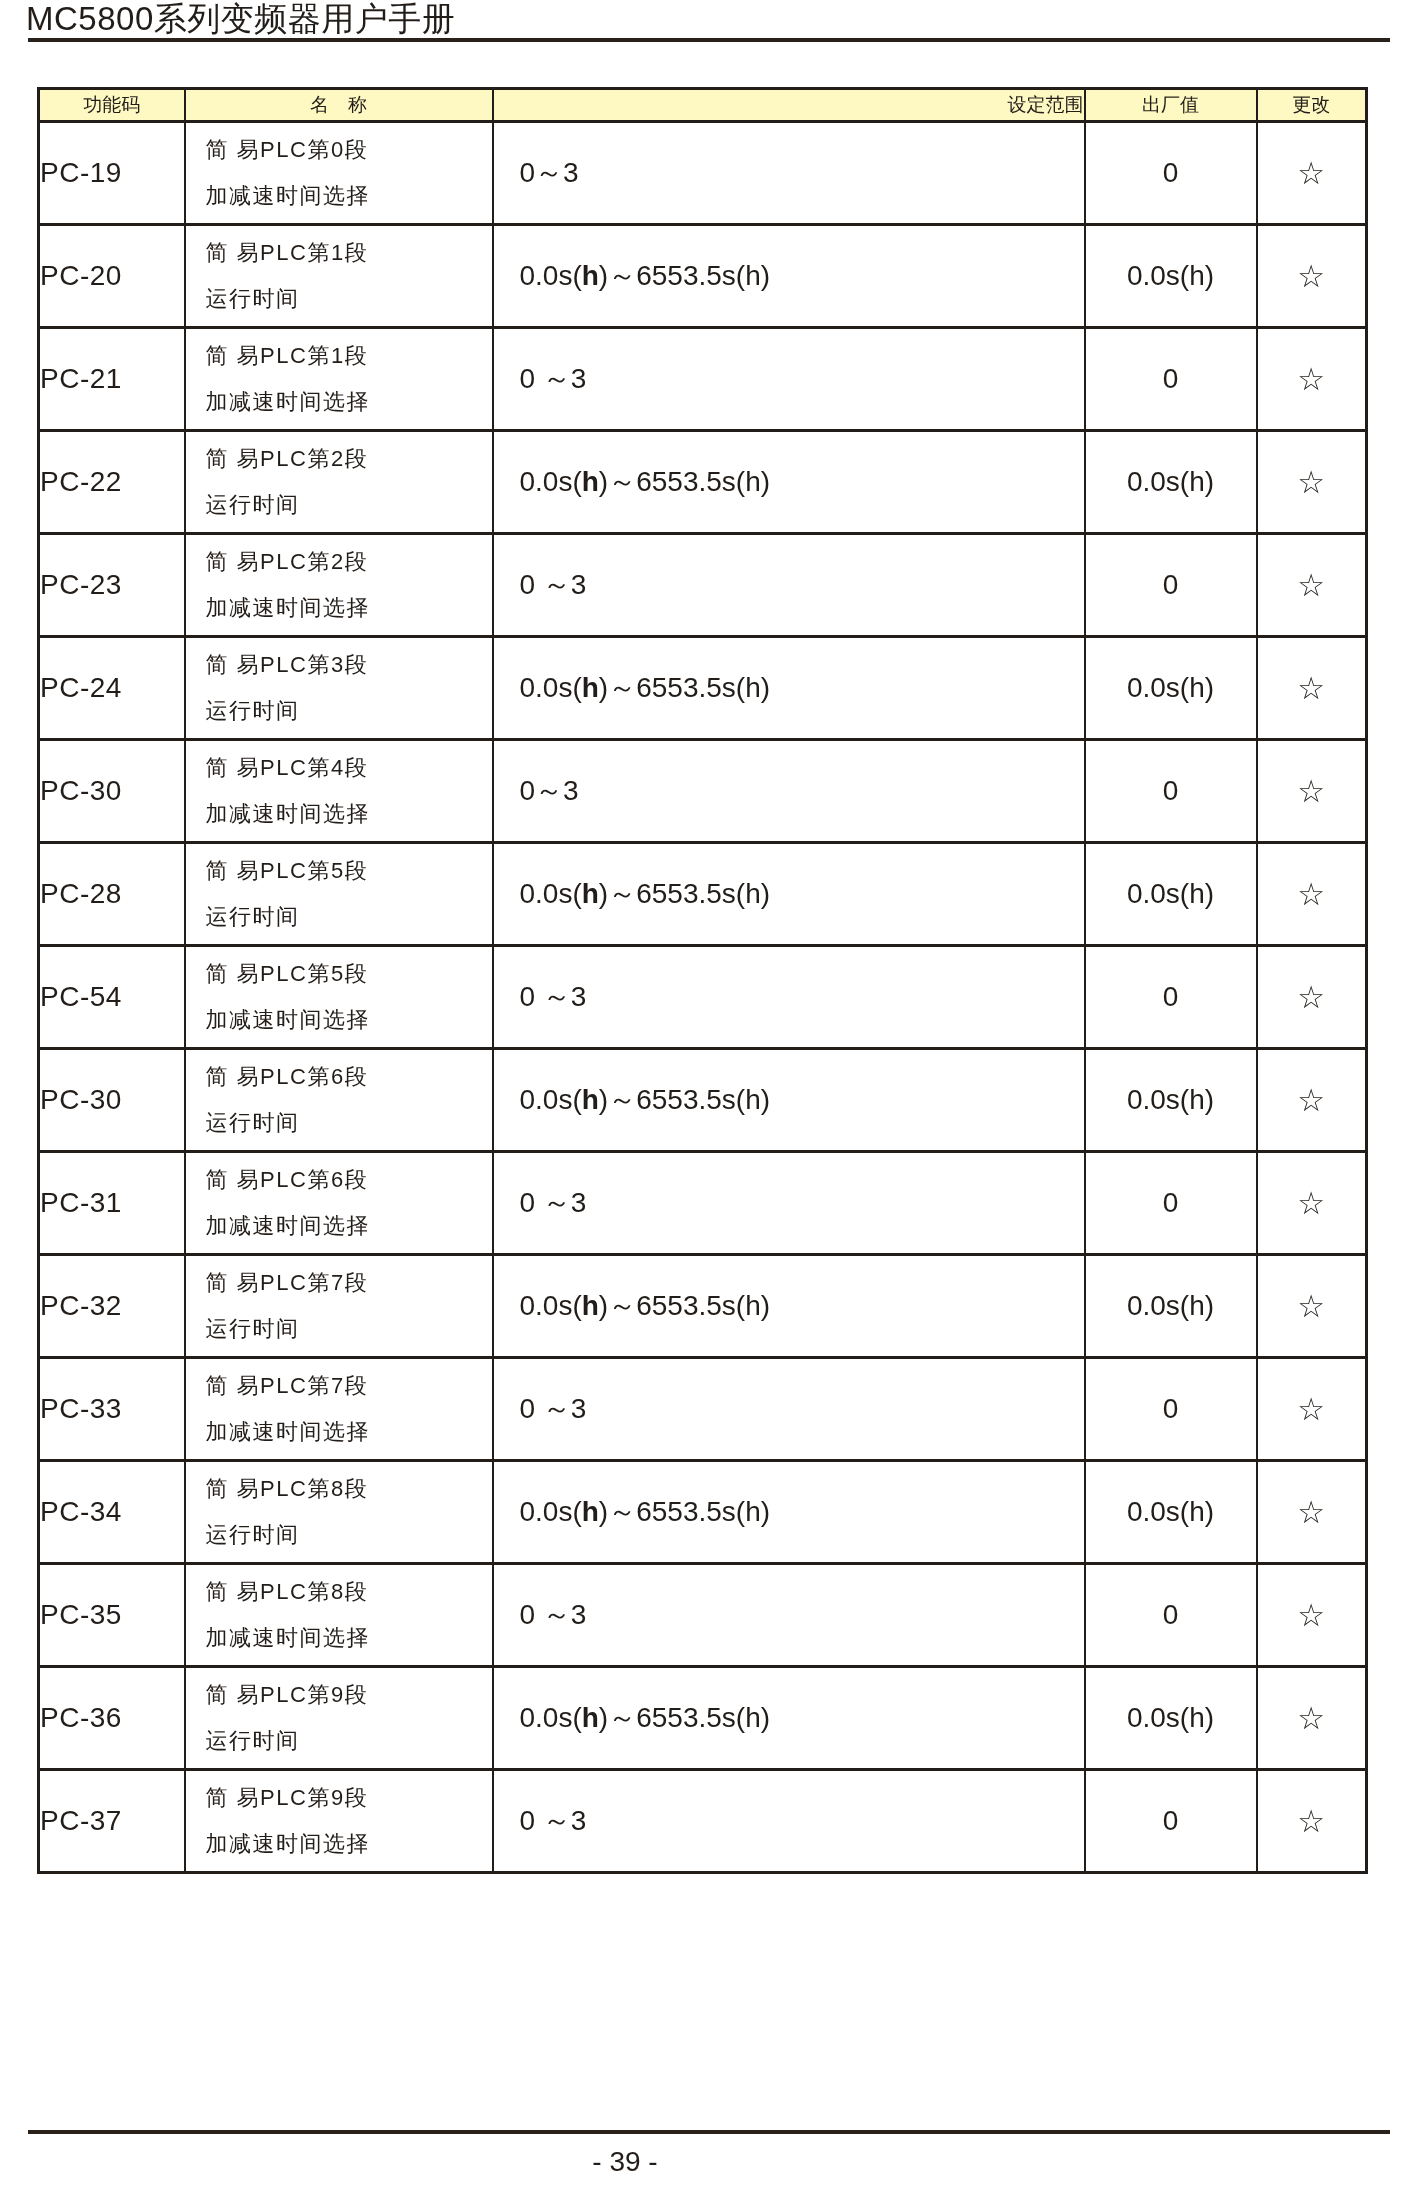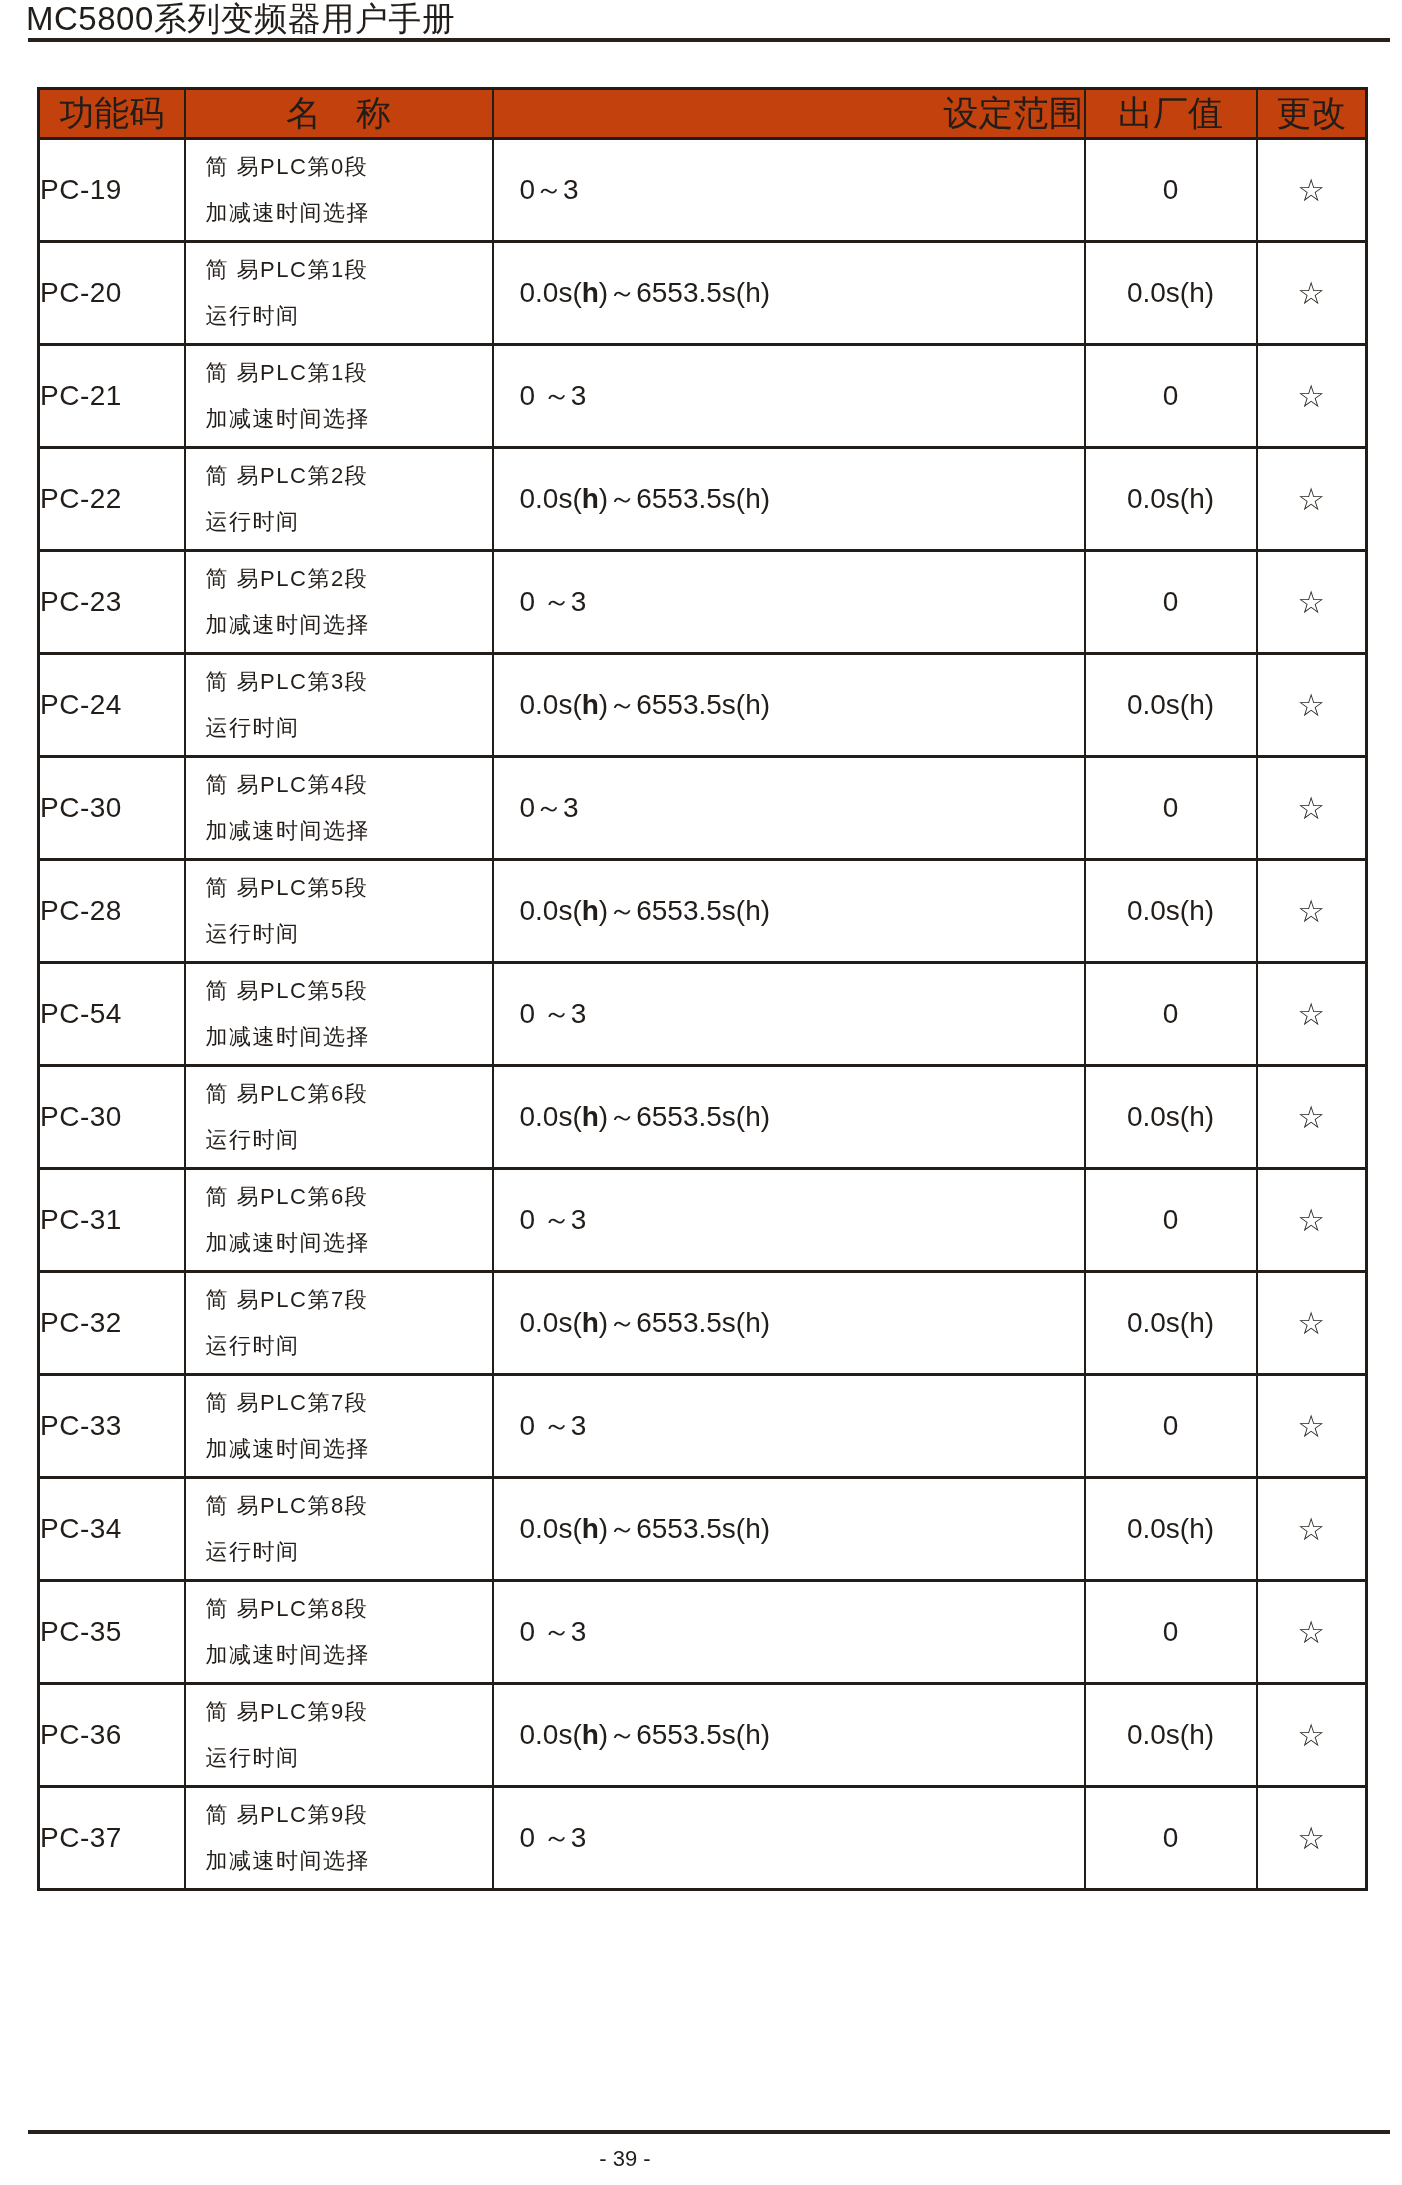--- a/index.html
+++ b/index.html
@@ -23,43 +23,43 @@
     position: absolute; left: 37px; top: 87px;
     border-collapse: collapse; table-layout: fixed;
     border: 3px solid #231d19;
   }
   .manual-table th, .manual-table td {
     border: 2px solid #231d19;
     border-top-width: 3px; border-bottom-width: 3px;
     vertical-align: middle;
   }
   .manual-table thead th {
-    background: #c2410c;
+    background: #fef9c3;
     height: 33px;
     font-weight: normal;
-    font-size: 35px;
+    font-size: 19px;
     text-align: center;
   }
   .manual-table thead th.h-range {
     text-align: right; padding-left: 36px;
   }
   .manual-table tbody tr { height: 101px; }
   td.code   { text-align: left; font-size: 28px; letter-spacing: 0.5px; }
   td.name   { padding: 4px 6px 4px 20px; font-size: 22px; line-height: 46px; letter-spacing: 1.5px; }
   td.range  { padding-left: 26px; font-size: 28px; margin-left: 36px; }
   td.range b { font-weight: bold; }
   td.factory{ text-align: center; font-size: 28px; }
   td.change { text-align: center; font-size: 31px; color: #2b251f; }
   .footer-rule {
     position: absolute; left: 28px; top: 2130px;
     width: 1362px; height: 4px; background: #2b211b;
   }
   .page-number {
     position: absolute; left: 0; top: 2146px; width: 1250px;
-    text-align: center; font-size: 22px;
+    text-align: center; font-size: 28px;
   }
 </style>
 </head>
 <body>
 
 <div class="page-title">MC5800系列变频器用户手册</div>
 <div class="header-rule"></div>
 
 <table class="manual-table">
   <colgroup>

